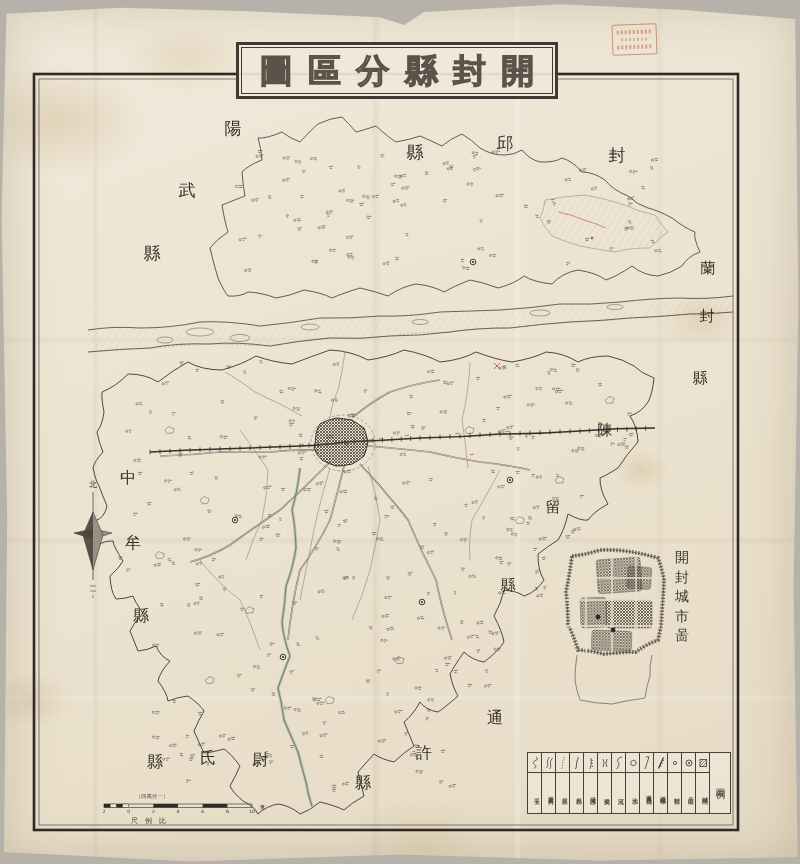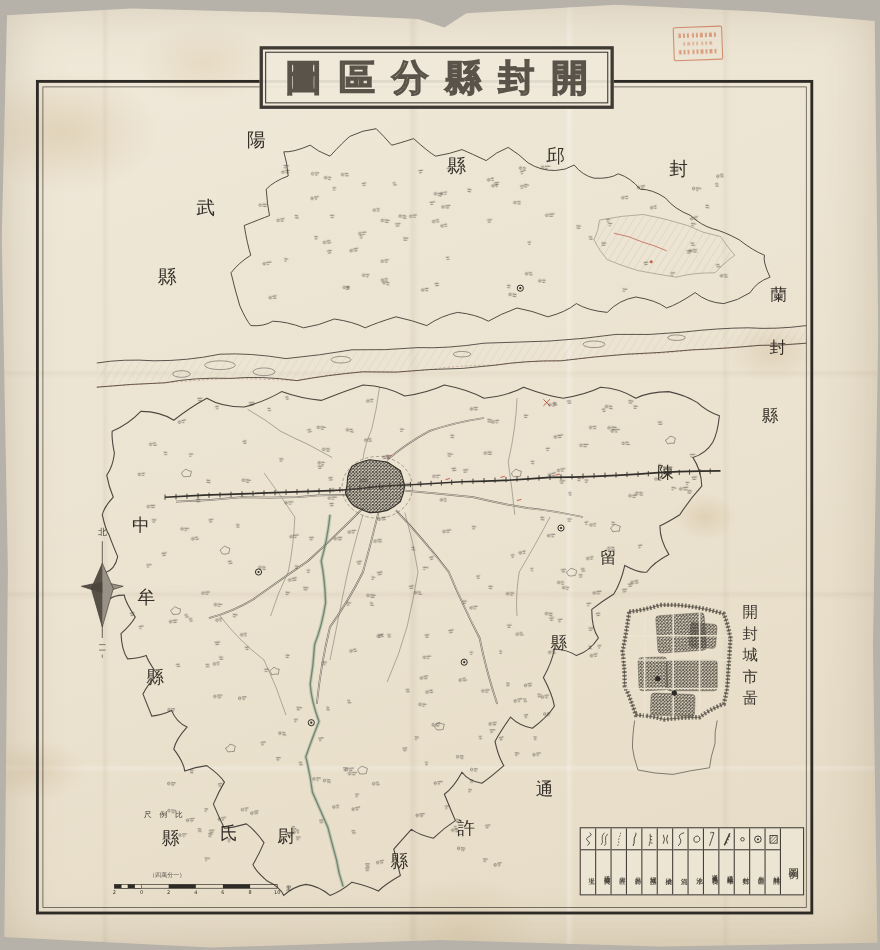--- a/index.html
+++ b/index.html
@@ -37,21 +37,21 @@
   .ichar{position:absolute;transform:translate(-50%,-50%);color:#3a352e;font-size:14px;line-height:1;}
   
   #stamp{position:absolute;left:612px;top:24px;width:45px;height:31px;
     border:1.5px solid rgba(198,103,64,.75);border-radius:2px;transform:rotate(-2deg);
     display:flex;flex-direction:column;justify-content:space-evenly;box-sizing:border-box;opacity:.9;}
   .stamp-line{height:4px;margin:0 4px;filter:blur(.4px);
     background:repeating-linear-gradient(90deg,rgba(205,110,70,.65) 0 2px,transparent 2px 4px);}
   .stamp-line.small{height:2.5px;margin:0 8px;opacity:.7;}
   
   #compass-n{position:absolute;left:93px;top:484px;transform:translate(-50%,-50%);font-size:8px;}
-  #scale-name{position:absolute;left:152px;top:741px;transform:translate(-50%,-50%);
+  #scale-name{position:absolute;left:152px;top:821px;transform:translate(-50%,-50%);
     font-size:7px;letter-spacing:7px;direction:rtl;unicode-bidi:bidi-override;white-space:nowrap;}
   #scale-ratio{position:absolute;left:152px;top:796px;transform:translate(-50%,-50%);
     font-size:5.5px;white-space:nowrap;opacity:.85;}
   
   #legend{position:absolute;left:527px;top:752px;display:flex;flex-direction:row-reverse;
     border:1.2px solid #47413a;background:rgba(240,233,218,.65);}
   .lg-title{width:20px;writing-mode:vertical-rl;text-orientation:upright;font-size:9.5px;
     display:flex;align-items:center;justify-content:center;letter-spacing:2px;}
   .lg-col{width:13px;border-right:0.7px solid #47413a;display:flex;flex-direction:column;}
   .lg-sym{height:19px;border-bottom:0.7px solid #47413a;display:flex;align-items:center;justify-content:center;}

